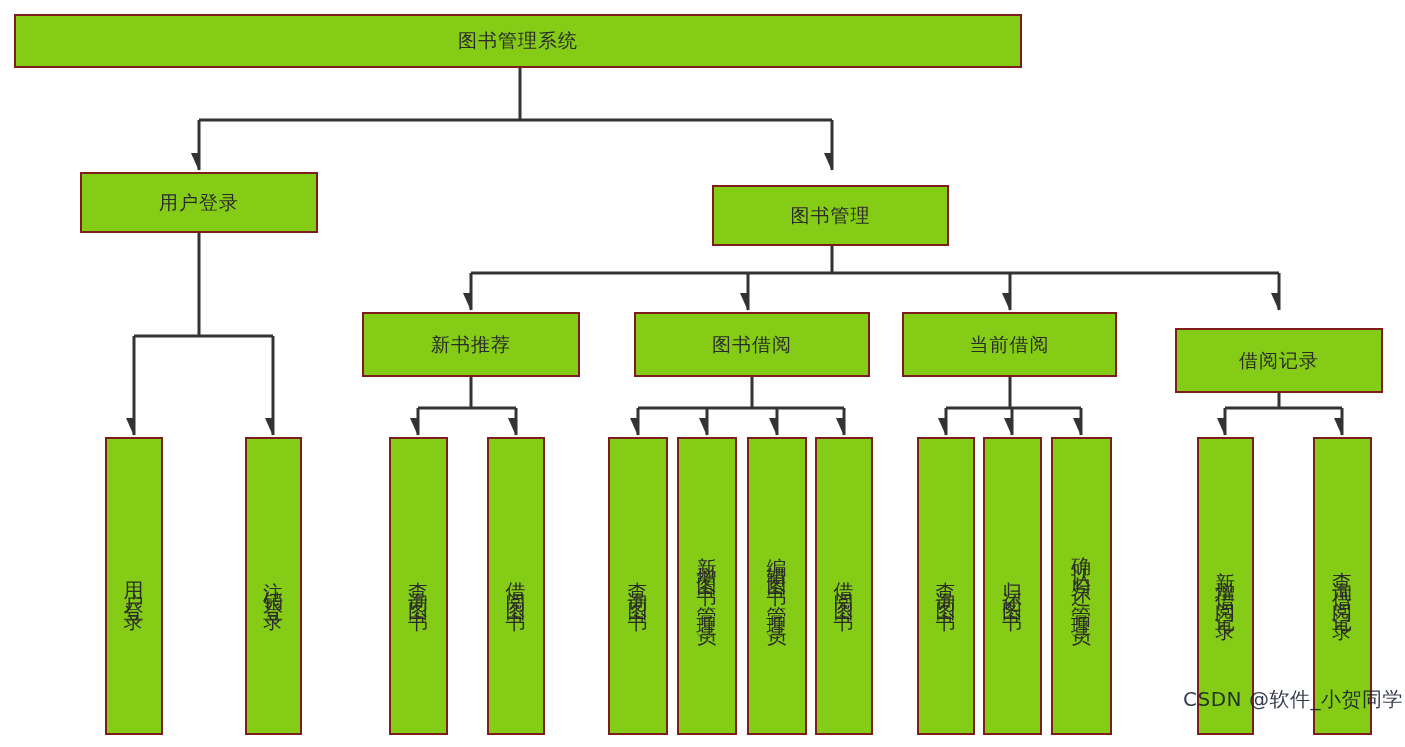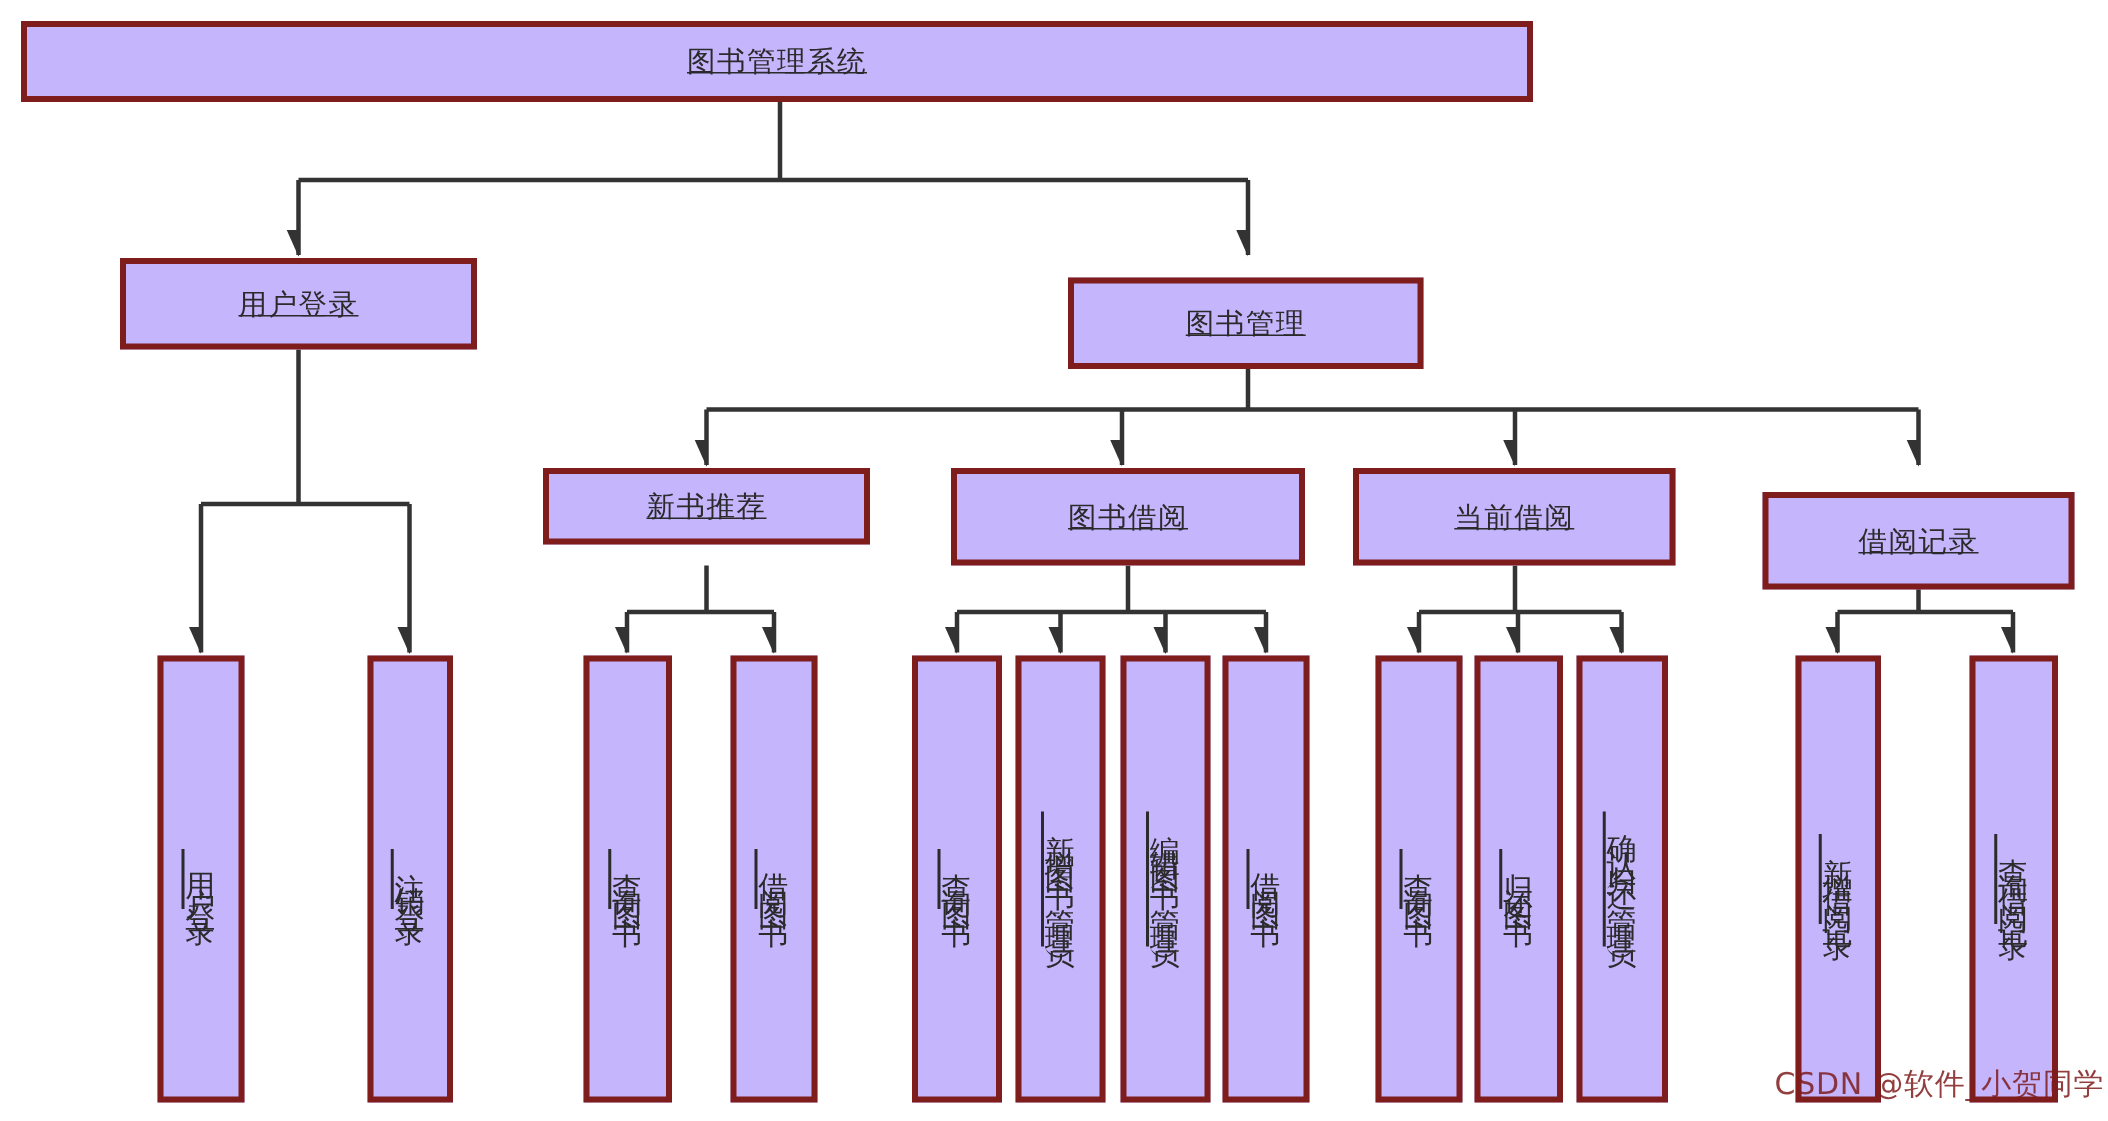--- a/index.html
+++ b/index.html
@@ -17,28 +17,27 @@
   }
   #connectors {
     position: absolute;
     left: 0;
     top: 0;
     z-index: 1;
   }
   .node {
     position: absolute;
     box-sizing: border-box;
-    background: #c4b5fd;
-    border: 4px solid #7f1d1d;
+    background: #84cc16;
+    border: 2px solid #7f1d1d;
     color: #2b2b2b;
     display: flex;
     align-items: center;
     justify-content: center;
     z-index: 2;
-    text-decoration: underline;
   }
   .hnode {
     font-size: 19px;
     letter-spacing: 1px;
     white-space: nowrap;
   }
   .leaf {
     top: 437px;
     height: 298px;
   }
@@ -46,24 +45,24 @@
     writing-mode: vertical-rl;
     text-orientation: mixed;
     font-size: 20px;
     line-height: 1;
     letter-spacing: 10px;
     white-space: nowrap;
   }
   .watermark {
     position: absolute;
     left: 1183px;
-    top: 709px;
+    top: 686px;
     z-index: 3;
     font-size: 20px;
-    color: #7f1d1d;
+    color: #0f172a;
     opacity: 0.85;
     white-space: nowrap;
     letter-spacing: 0.5px;
   }
 </style>
 </head>
 <body>
 
 <div id="stage">
 
@@ -108,21 +107,21 @@
       <path d="M1225,408 V435" marker-end="url(#arw)"></path>
       <path d="M1342,408 V435" marker-end="url(#arw)"></path>
     </g>
   </svg>
 
   <div class="node hnode" style="left:14px; top:14px; width:1008px; height:54px;">图书管理系统</div>
 
   <div class="node hnode" style="left:80px; top:172px; width:238px; height:61px;">用户登录</div>
   <div class="node hnode" style="left:712px; top:185px; width:237px; height:61px;">图书管理</div>
 
-  <div class="node hnode" style="left:362px; top:312px; width:218px; height:51px;">新书推荐</div>
+  <div class="node hnode" style="left:362px; top:312px; width:218px; height:65px;">新书推荐</div>
   <div class="node hnode" style="left:634px; top:312px; width:236px; height:65px;">图书借阅</div>
   <div class="node hnode" style="left:902px; top:312px; width:215px; height:65px;text-align:center;">当前借阅</div>
   <div class="node hnode" style="left:1175px; top:328px; width:208px; height:65px;">借阅记录</div>
 
   <div class="node leaf" style="left:105px; width:58px;">
     <span class="vtext">用户登录</span>
   </div>
   <div class="node leaf" style="left:245px; width:57px;">
     <span class="vtext">注销登录</span>
   </div>

